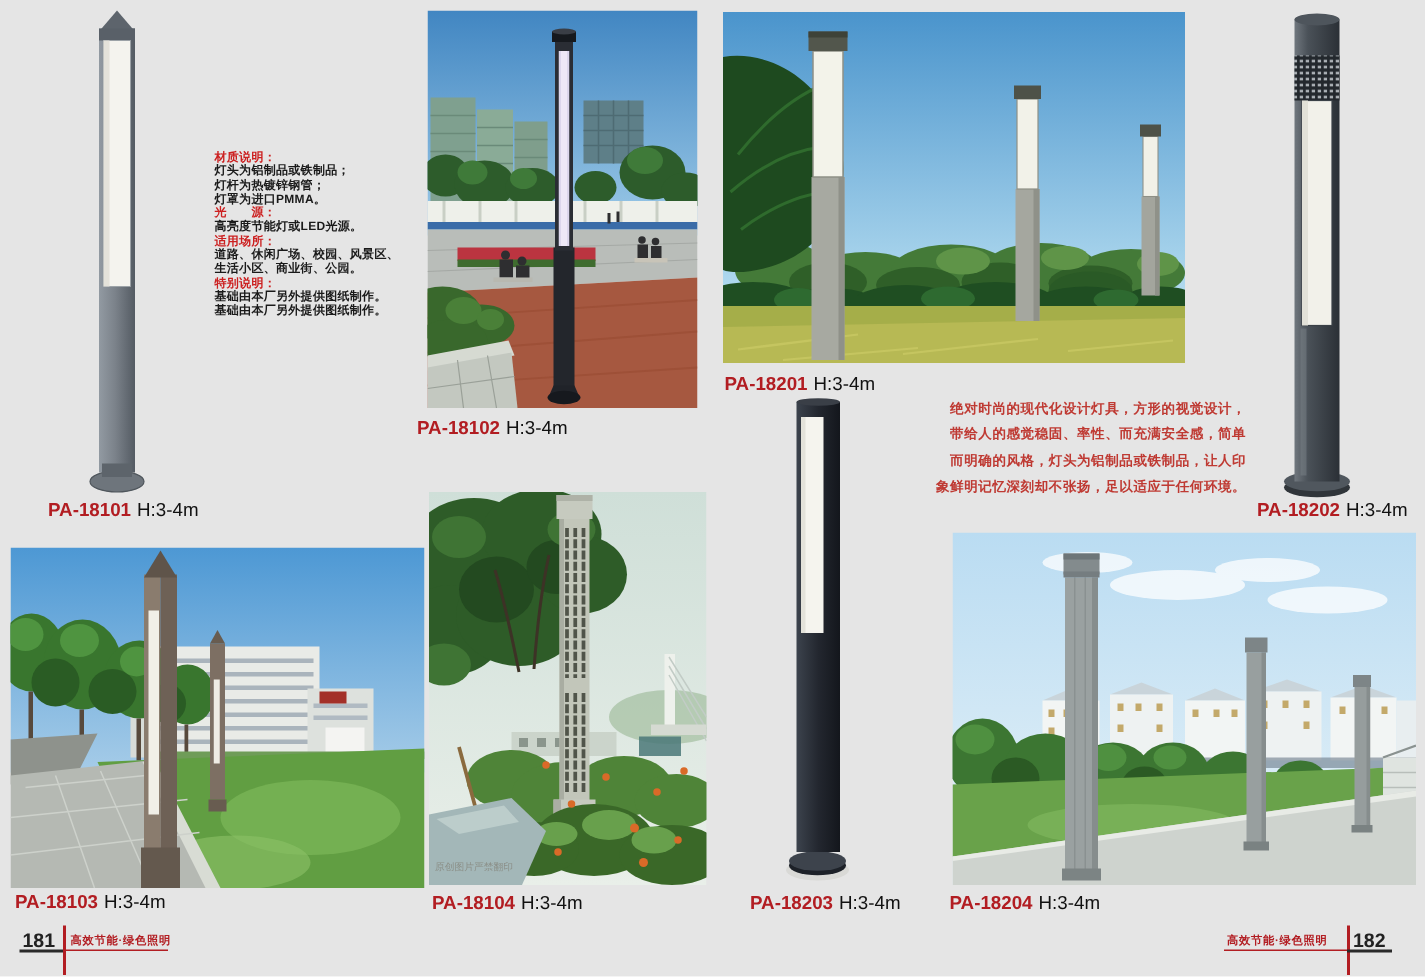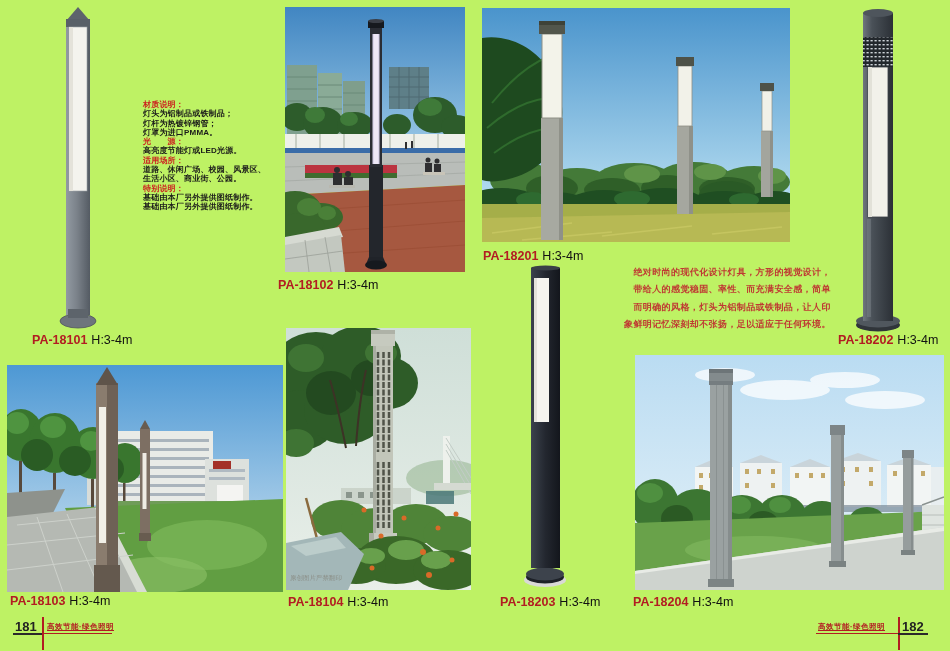--- a/index.html
+++ b/index.html
@@ -1,28 +1,28 @@
 <!DOCTYPE html>
 <html><head>
 <meta charset="utf-8">
 <style>
   html,body{margin:0;padding:0;background:#fff;}
-  .page{position:relative;width:950px;height:651px;background:#bef264;overflow:hidden;
+  .page{position:relative;width:950px;height:651px;background:#e5e5e5;overflow:hidden;
         font-family:"Liberation Sans","DejaVu Sans",sans-serif;}
   .abs{position:absolute;}
   .plabel{position:absolute;font-size:12.5px;white-space:nowrap;text-align:right;}
   .plabel .m{color:#b21d22;font-weight:700;}
   .plabel .h{color:#111;margin-left:4px;font-weight:400;}
   .specs{position:absolute;left:143px;top:100px;font-size:8px;line-height:9.3px;
          color:#1a1a1a;font-weight:700;letter-spacing:.2px;}
   .specs .red{color:#cc1f1f;}
   .desc{position:absolute;left:624px;top:264px;font-size:9px;line-height:17.4px;
         color:#bf3a33;font-weight:700;letter-spacing:.4px;text-align:right;}
   .pagenum{position:absolute;font-size:13px;font-weight:700;color:#222;}
-  .slogan{position:absolute;font-size:7.5px;font-weight:700;color:#b21d22;letter-spacing:.5px;text-decoration:underline;}
+  .slogan{position:absolute;font-size:7.5px;font-weight:700;color:#b21d22;letter-spacing:.5px;}
   .vline{position:absolute;width:1.5px;height:33px;background:#b21d22;}
   .uline{position:absolute;height:1.2px;}
   .uline.black{background:#2a2a2a;height:1.6px;}
   .uline.red{background:#b21d22;}
 </style>
 </head>
 <body>
 
 <div class="page">
 

